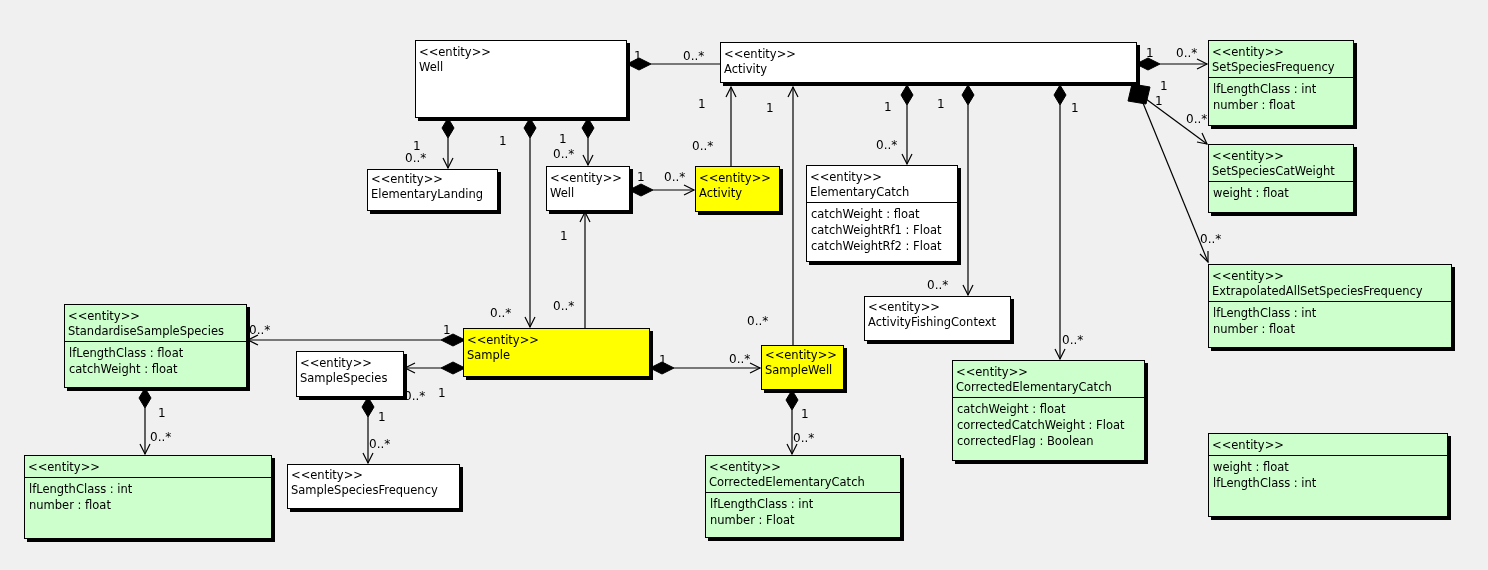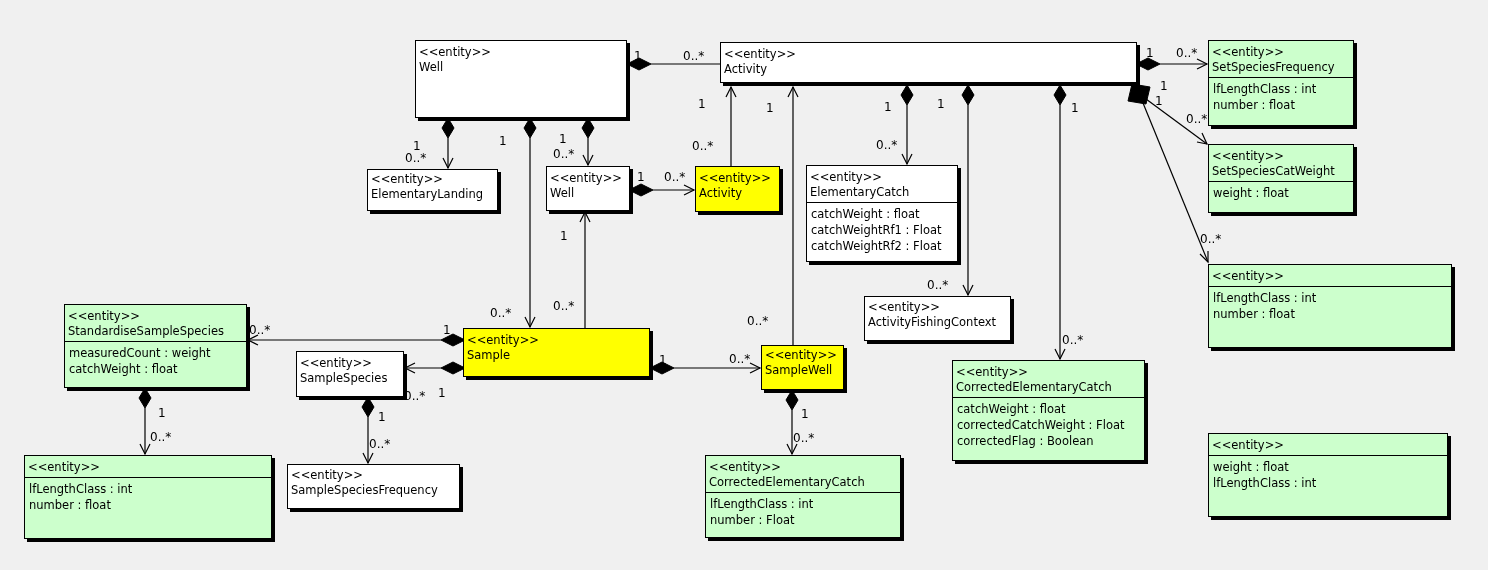--- a/index.html
+++ b/index.html
@@ -245,20 +245,21 @@
       <div class="ename">SetSpeciesCatWeight</div>
     </div>
     <div class="attrs">
       <div>weight : float</div>
     </div>
   </div>
 
   <div class="entity green" style="left:1208px;top:264px;width:244px;height:84px">
     <div class="hdr">
       <div class="stereo">&lt;&lt;entity&gt;&gt;</div>
+      <div class="ename">ExtrapolatedAllSetSpeciesFrequency</div>
     </div>
     <div class="attrs">
       <div>lfLengthClass : int</div>
       <div>number : float</div>
     </div>
   </div>
 
   <div class="entity" style="left:864px;top:296px;width:147px;height:45px">
     <div class="hdr" style="padding-top:3px">
       <div class="stereo">&lt;&lt;entity&gt;&gt;</div>
@@ -277,21 +278,21 @@
       <div>correctedFlag : Boolean</div>
     </div>
   </div>
 
   <div class="entity green" style="left:64px;top:304px;width:183px;height:84px">
     <div class="hdr">
       <div class="stereo">&lt;&lt;entity&gt;&gt;</div>
       <div class="ename">StandardiseSampleSpecies</div>
     </div>
     <div class="attrs">
-      <div>measuredCount : weight</div>
+      <div>lfLengthClass : float</div>
       <div>catchWeight : float</div>
     </div>
   </div>
 
   <div class="entity" style="left:296px;top:351px;width:108px;height:46px">
     <div class="hdr">
       <div class="stereo">&lt;&lt;entity&gt;&gt;</div>
       <div class="ename">SampleSpecies</div>
     </div>
   </div>

